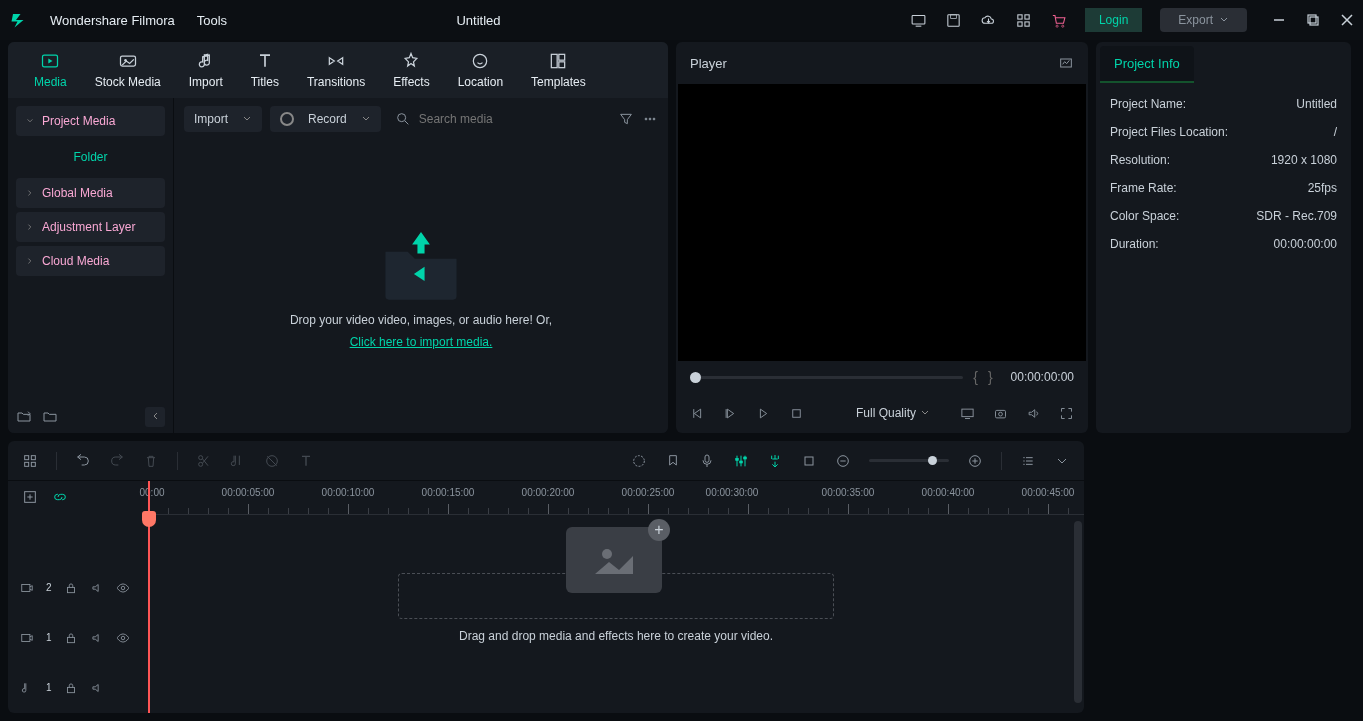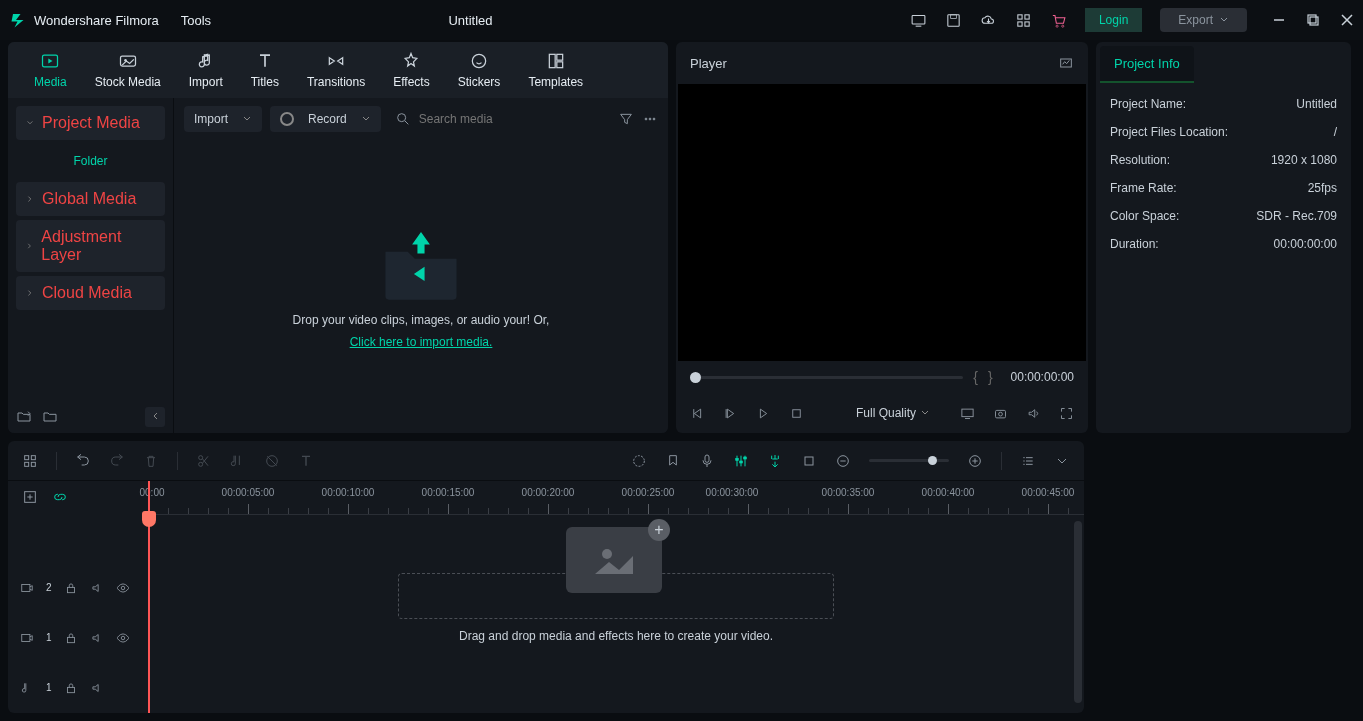--- a/index.html
+++ b/index.html
@@ -1,18 +1,18 @@
 <!DOCTYPE html>
 <html><head>
 <meta charset="utf-8">
 <style>
 * { margin:0; padding:0; box-sizing:border-box; font-family:-apple-system,BlinkMacSystemFont,"Segoe UI",Arial,sans-serif; }
 body { background:#0a0d11; color:#c9d1d9; font-size:12px; overflow:hidden; width:1363px; height:721px; }
 .titlebar { height:40px; background:#0c0f13; display:flex; align-items:center; padding:0 10px; gap:8px; }
-.logo { display:flex; align-items:center; gap:6px; font-size:13px; color:#e6edf3; margin-right:14px; }
+.logo { display:flex; align-items:center; gap:22px; font-size:13px; color:#e6edf3; margin-right:14px; }
 .logo-icon { width:18px; height:18px; }
 .menu-items { display:flex; gap:22px;flex-direction:column; }
 .menu-items span { font-size:13px; color:#e6edf3; cursor:pointer; }
 .doc-title { flex:1; text-align:center; font-size:13px; color:#e6edf3; margin-left:-180px;}
 .title-right { display:flex; align-items:center; gap:18px; }
 .ticon { width:17px; height:17px; fill:#c9d1d9; cursor:pointer; }
 .cart-icon { stroke:#f06292; fill:none; }
 .login-btn { background:#1d3b36; color:#00d4aa; border:none; padding:5px 14px; border-radius:0; font-size:12px; cursor:pointer; }
 .export-btn { background:#2a2e35; color:#8b949e; border:none; padding:5px 18px; border-radius:4px; font-size:12px; cursor:pointer; display:flex; align-items:center; gap:6px; }
 .win-controls { display:flex; gap:22px; margin-left:8px; }
@@ -20,21 +20,21 @@
 
 .main-row { display:flex; height:391px; gap:8px; padding:0 8px; margin-top:2px; }
 
 .left-panel { width:660px; display:flex; flex-direction:column; background:#14181e; border-radius:6px; overflow:hidden; }
 .tabs-row { height:56px; background:#1a1f26; display:flex; align-items:center; padding:0 12px; gap:0; }
 .tab { display:flex; flex-direction:column; align-items:center; gap:4px; cursor:pointer; padding:6px 14px; font-size:12px; color:#e6edf3; }
 .tab.active { color:#00d4aa; }
 .tab svg { width:20px; height:20px; }
 .left-body { flex:1; display:flex; }
 .sidebar { width:165px; background:#14181e; display:flex; flex-direction:column; padding:8px; gap:4px; position:relative; }
-.side-item { display:flex; align-items:center; gap:8px; padding:8px 10px; border-radius:4px; font-size:16px; color:#ef4444; cursor:pointer; }
+.side-item { display:flex; align-items:center; gap:8px; padding:8px 10px; border-radius:4px; font-size:12px; color:#f9a8d4; cursor:pointer; }
 .side-item.dark { background:#1e232b; }
 .side-item .chev { width:8px; height:8px; }
 .folder-label { color:#00d4aa; padding:10px; text-align:center; font-size:12px; }
 .side-bottom { position:absolute; bottom:6px; left:8px; right:8px; display:flex; align-items:center; gap:10px; }
 .side-bottom .sicon { width:16px; height:16px; stroke:#8b949e; fill:none; }
 .side-bottom .collapse { margin-left:auto; background:#1e232b; padding:3px 5px; border-radius:3px; }
 
 .media-zone { flex:1; background:#14181e; display:flex; flex-direction:column; border-left:1px solid #0a0d11; }
 .media-top { height:42px; display:flex; align-items:center; padding:0 10px; gap:8px; }
 .dd { background:#1e232b; border:none; color:#c9d1d9; padding:6px 10px; border-radius:4px; font-size:12px; display:flex; align-items:center; gap:14px; cursor:pointer; }
@@ -201,21 +201,21 @@
           <svg viewBox="0 0 24 24">
             <path d="M12 3l2 5 5 1-4 4 1 5-4-3-4 3 1-5-4-4 5-1z" fill="none" stroke="#c9d1d9" stroke-width="1.5"></path>
           </svg>
           <span>Effects</span>
         </div>
       <div class="tab">
           <svg viewBox="0 0 24 24">
             <circle cx="12" cy="12" r="8" fill="none" stroke="#c9d1d9" stroke-width="1.5"></circle>
             <path d="M9 10h.01M15 10h.01M9 14c1 1 2 1.5 3 1.5s2-.5 3-1.5" fill="none" stroke="#c9d1d9" stroke-width="1.5"></path>
           </svg>
-          <span>Stickers</span>
+          <span>Location</span>
         </div>
       <div class="tab">
           <svg viewBox="0 0 24 24">
             <rect x="4" y="4" width="7" height="16" fill="none" stroke="#c9d1d9" stroke-width="1.5"></rect>
             <rect x="13" y="4" width="7" height="7" fill="none" stroke="#c9d1d9" stroke-width="1.5"></rect>
             <rect x="13" y="13" width="7" height="7" fill="none" stroke="#c9d1d9" stroke-width="1.5"></rect>
           </svg>
           <span>Templates</span>
         </div>
     </div>
@@ -290,21 +290,21 @@
             </svg>
         </div>
         <div class="drop-area">
           <div class="drop-folder">
             <svg viewBox="0 0 100 90" width="90" height="80">
                 <path d="M10 30 h25 l8 8 h47 v42 a4 4 0 01-4 4 H14 a4 4 0 01-4-4 z" fill="#1e2630"></path>
                 <path d="M50 8 l-10 14 h6 v10 h8 v-10 h6 z" fill="#00d4aa"></path>
                 <path d="M42 55 l12-8 v16 z" fill="#00d4aa"></path>
               </svg>
           </div>
-          <div class="drop-text">Drop your video clips, images, or audio your! Or,</div>
+          <div class="drop-text">Drop your video video, images, or audio here! Or,</div>
           <a class="import-link">Click here to import media.</a>
         </div>
       </div>
     </div>
   </div>
 
   <div class="player-panel">
     <div class="player-head">
       <span>Player</span>
       <div class="spacer"></div>

